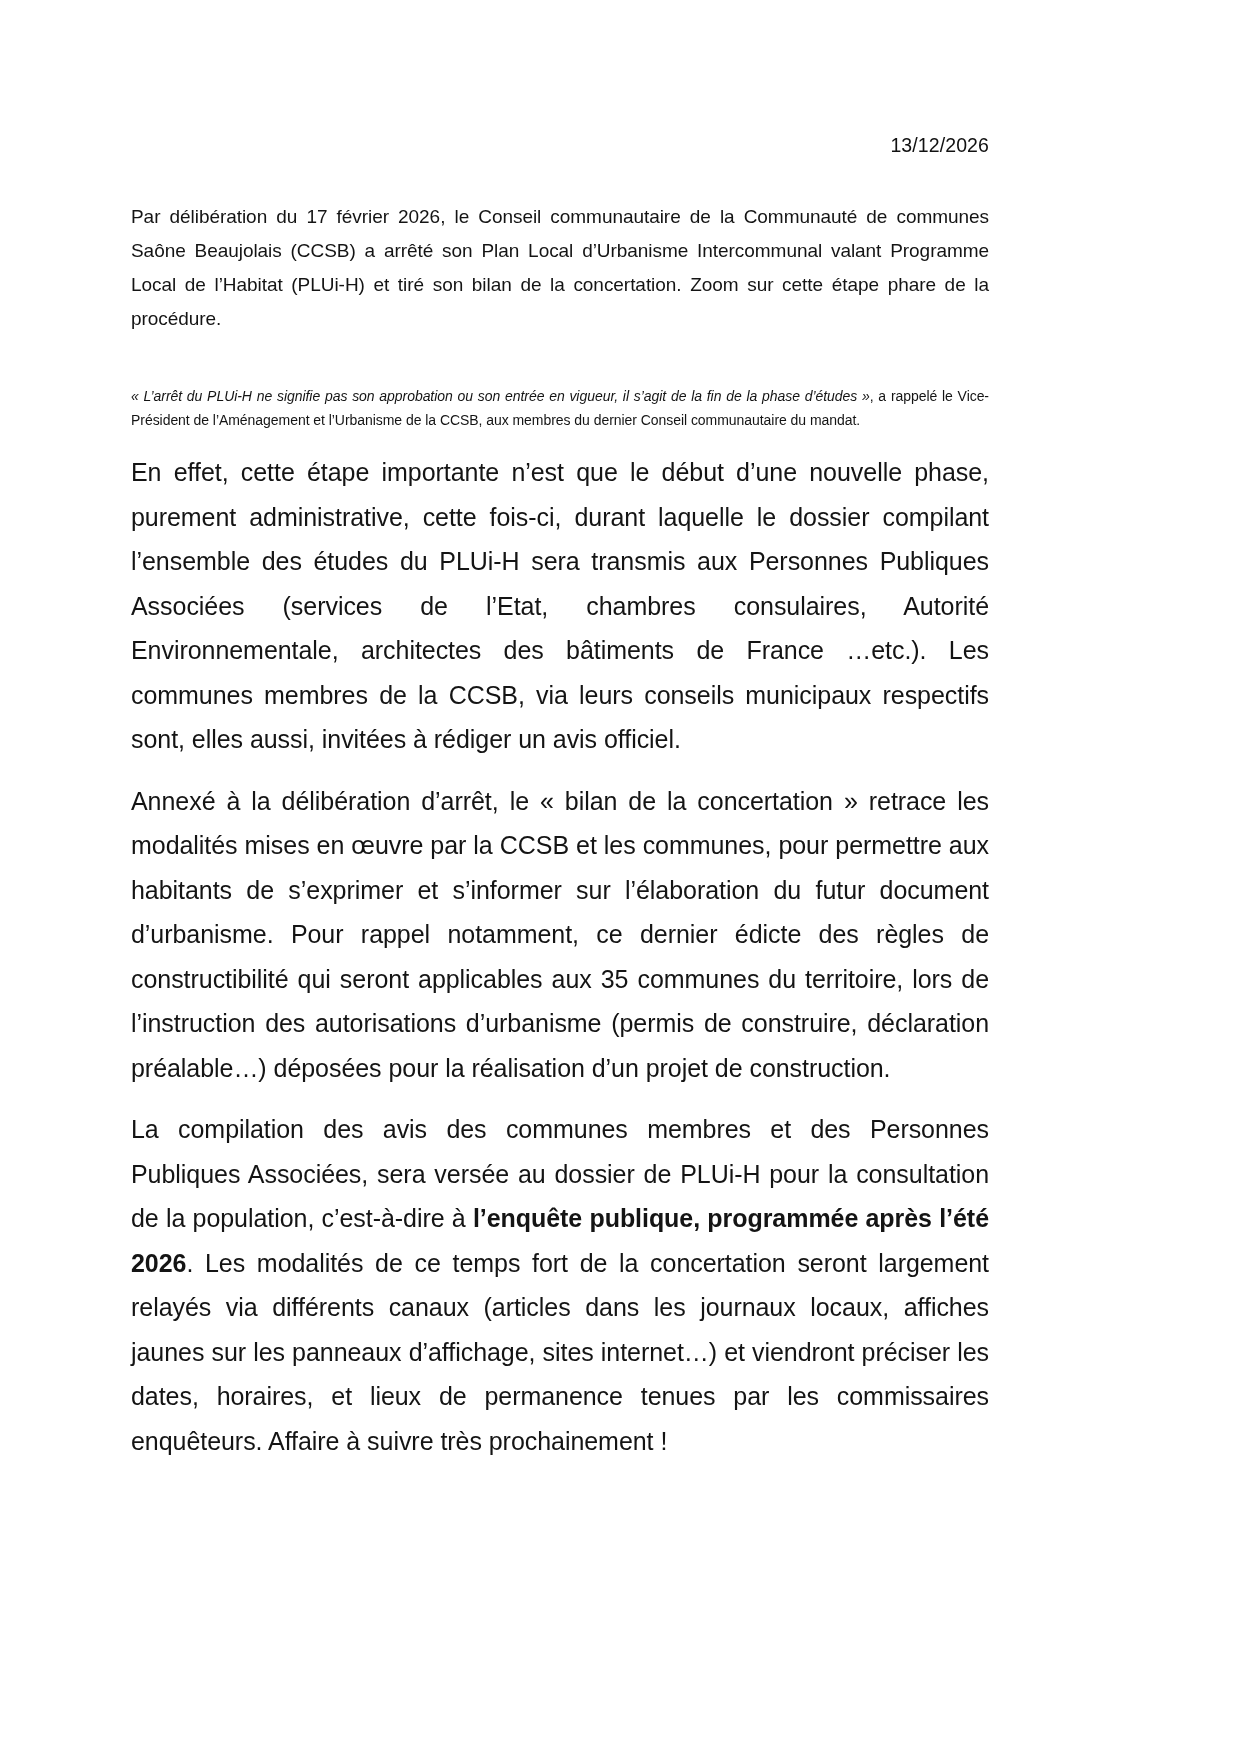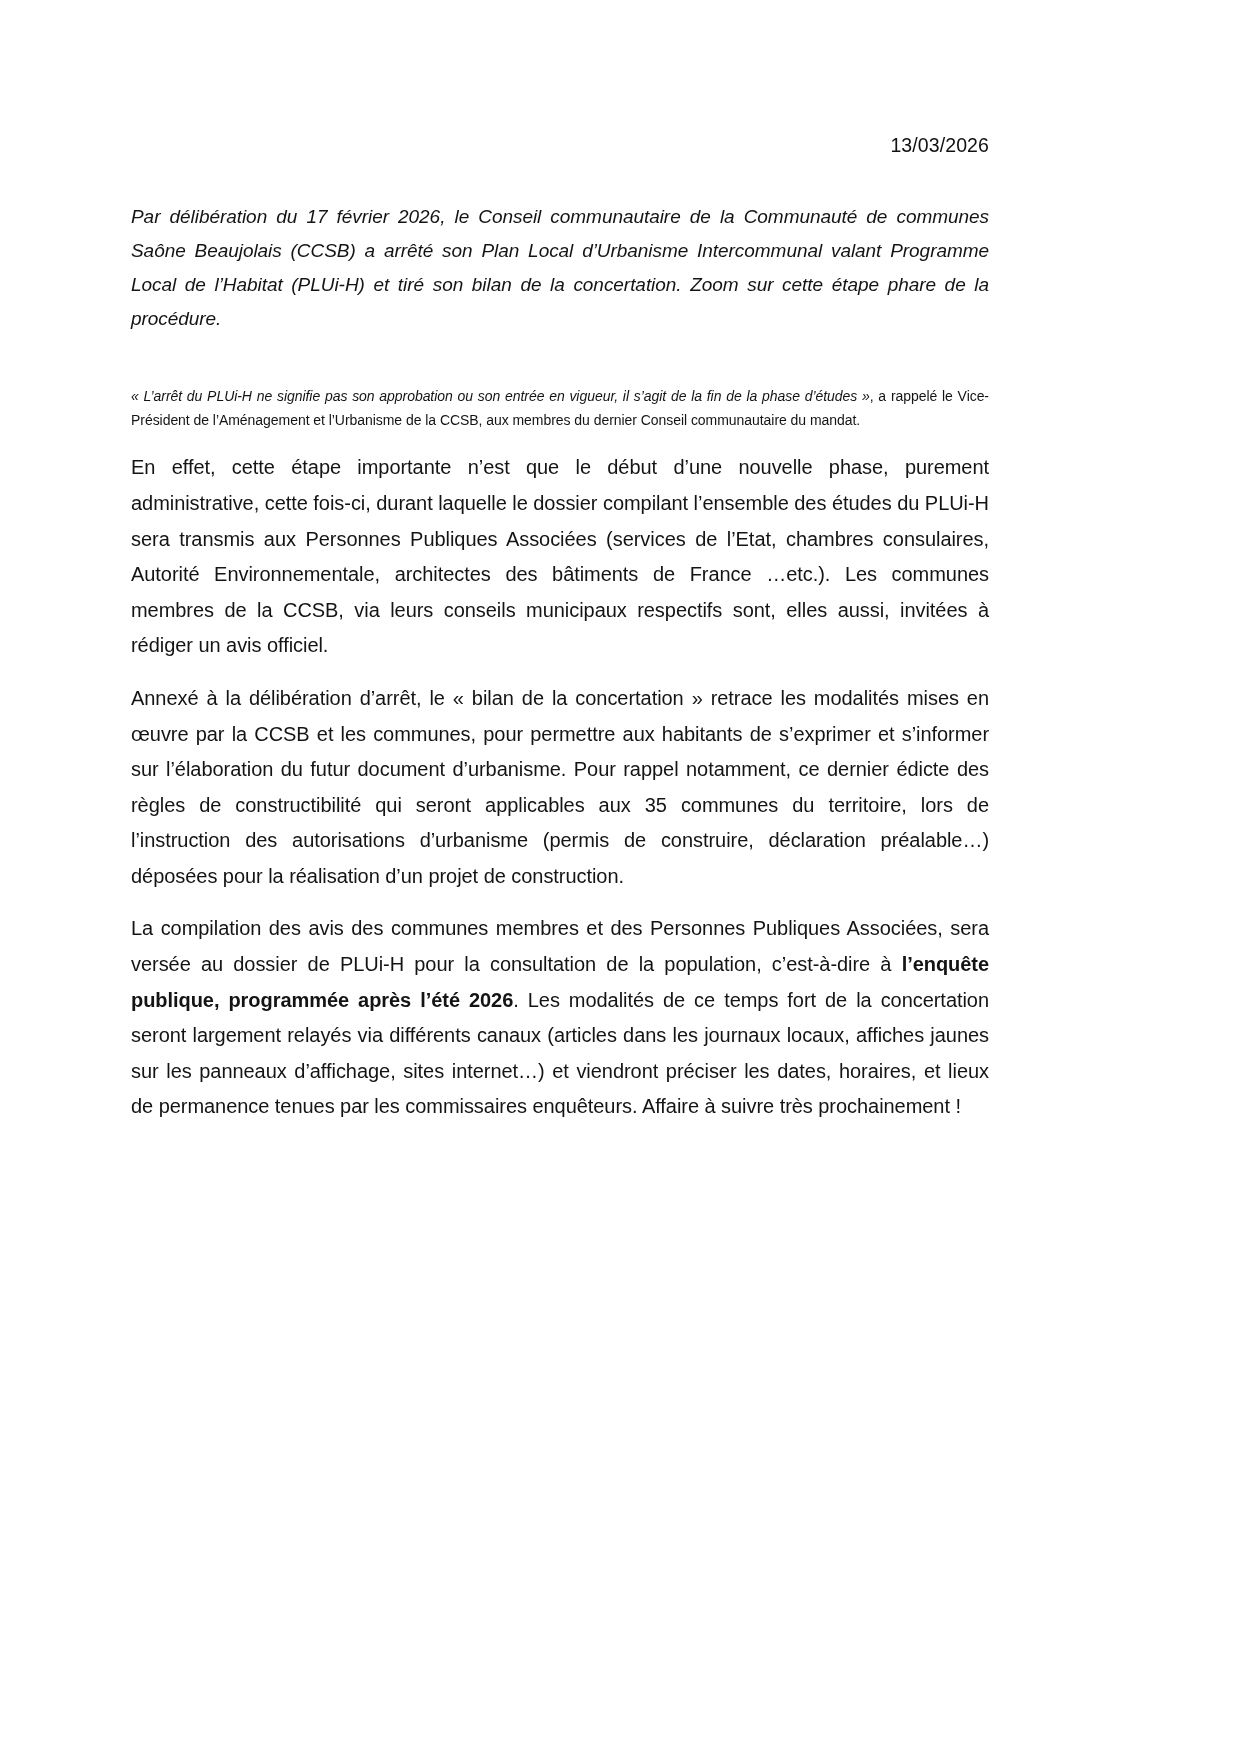--- a/index.html
+++ b/index.html
@@ -37,21 +37,20 @@
     text-align: center;
     font-size: 25.5px;
     font-weight: bold;
     line-height: 1.35;
     color: #0d0d0d;
     margin: 0;
     padding-top: 48px;
     letter-spacing: -0.1px;
   }
   .intro {
-    font-style: italic;
     font-size: 19px;
     line-height: 1.78;
     text-align: justify;
     margin: 0;
     padding-top: 41px;
     color: #141414;
     letter-spacing: -0.05px;
   }
   .quote-para {
     font-size: 14px;
@@ -59,21 +58,21 @@
     text-align: justify;
     margin: 0;
     padding-top: 48px;
     color: #141414;
     letter-spacing: -0.05px;
   }
   .quote-para .q {
     font-style: italic;
   }
   .body-para {
-    font-size: 20px;
+    font-size: 25px;
     line-height: 1.78;
     text-align: justify;
     margin: 0;
     padding-top: 17px;
     color: #141414;
     letter-spacing: -0.05px;
   }
   .body-para b,
   .body-para strong {
     font-weight: bold;
@@ -81,21 +80,21 @@
   .last-line-natural {
     text-align-last: left;
   }
 </style>
 </head>
 <body>
 
 <div class="page">
   <div class="content">
 
-    <div class="date-line">13/03/2026</div>
+    <div class="date-line">13/12/2026</div>
 
 
     <p class="intro">Par délibération du 17 février 2026, le Conseil communautaire de la Communauté de communes Saône Beaujolais (CCSB) a arrêté son Plan Local d’Urbanisme Intercommunal valant Programme Local de l’Habitat (PLUi-H) et tiré son bilan de la concertation. Zoom sur cette étape phare de la procédure.</p>
 
     <p class="quote-para">
       <span class="q">« L’arrêt du PLUi-H ne signifie pas son approbation ou son entrée en vigueur, il s’agit de la fin de la phase d’études »</span><span>, a rappelé le Vice-Président de l’Aménagement et l’Urbanisme de la CCSB, aux membres du dernier Conseil communautaire du mandat.</span>
     </p>
 
     <p class="body-para">En effet, cette étape importante n’est que le début d’une nouvelle phase, purement administrative, cette fois-ci, durant laquelle le dossier compilant l’ensemble des études du PLUi-H sera transmis aux Personnes Publiques Associées (services de l’Etat, chambres consulaires, Autorité Environnementale, architectes des bâtiments de France …etc.). Les communes membres de la CCSB, via leurs conseils municipaux respectifs sont, elles aussi, invitées à rédiger un avis officiel.</p>
 

